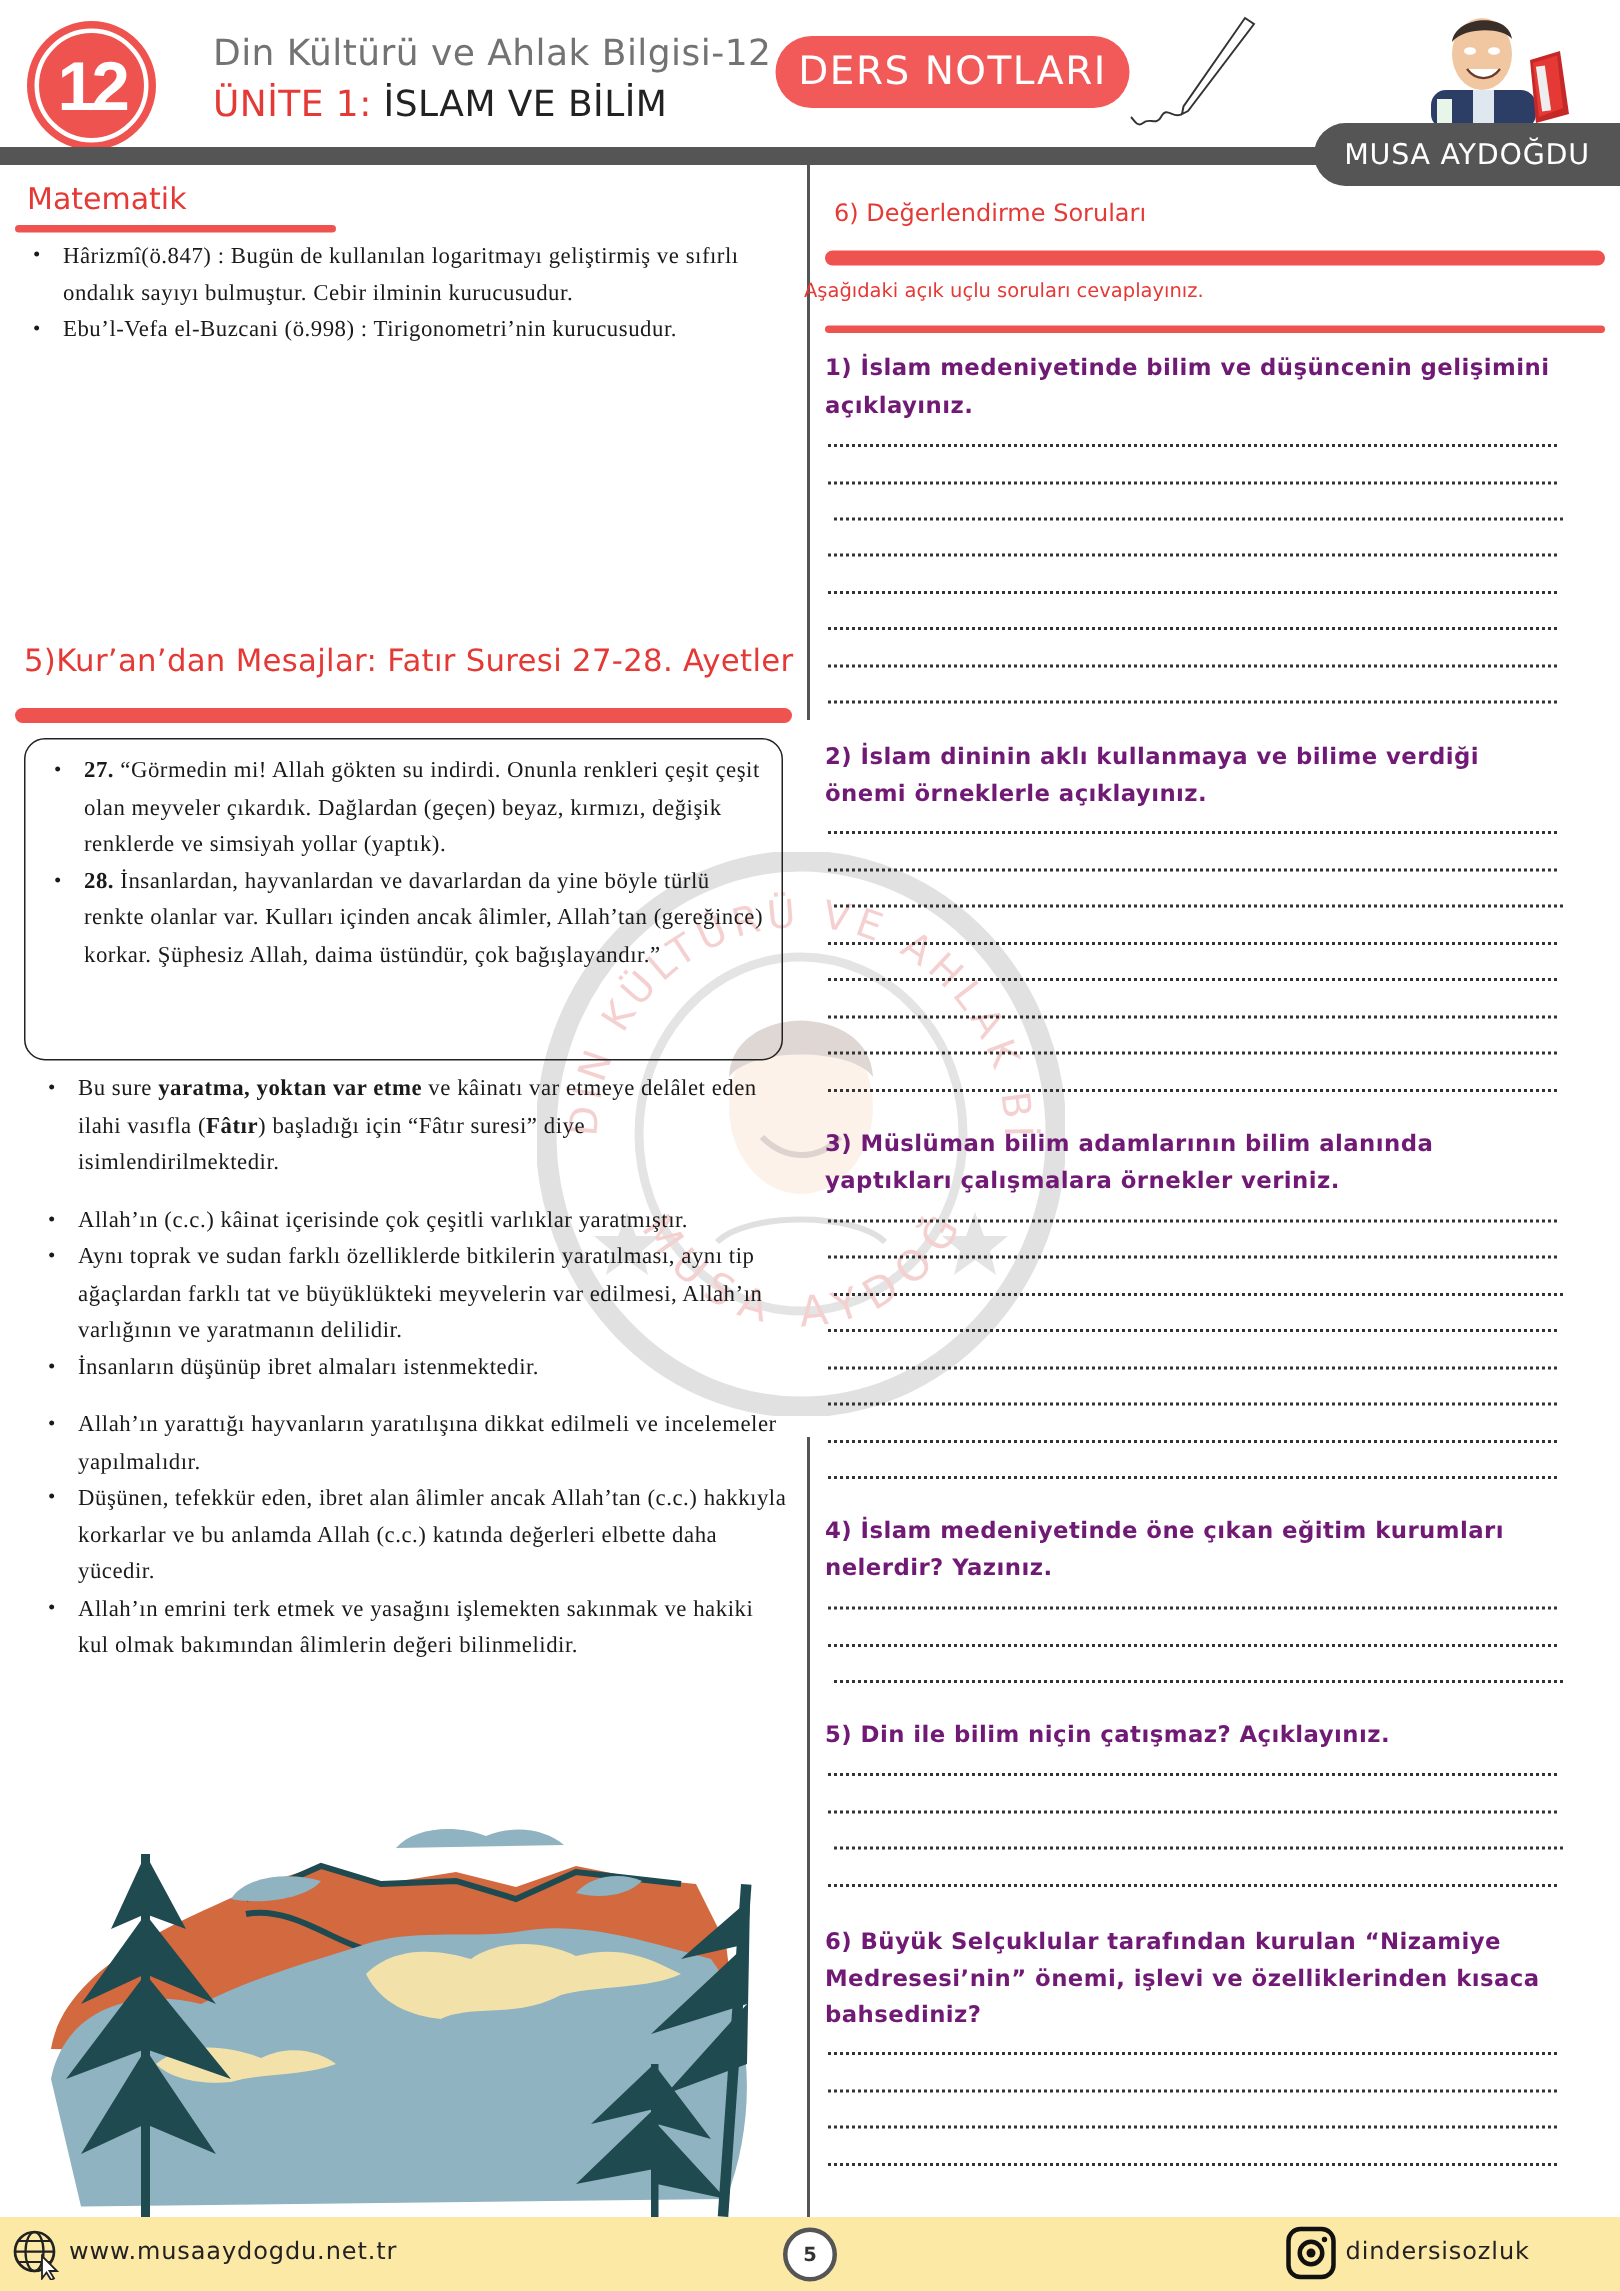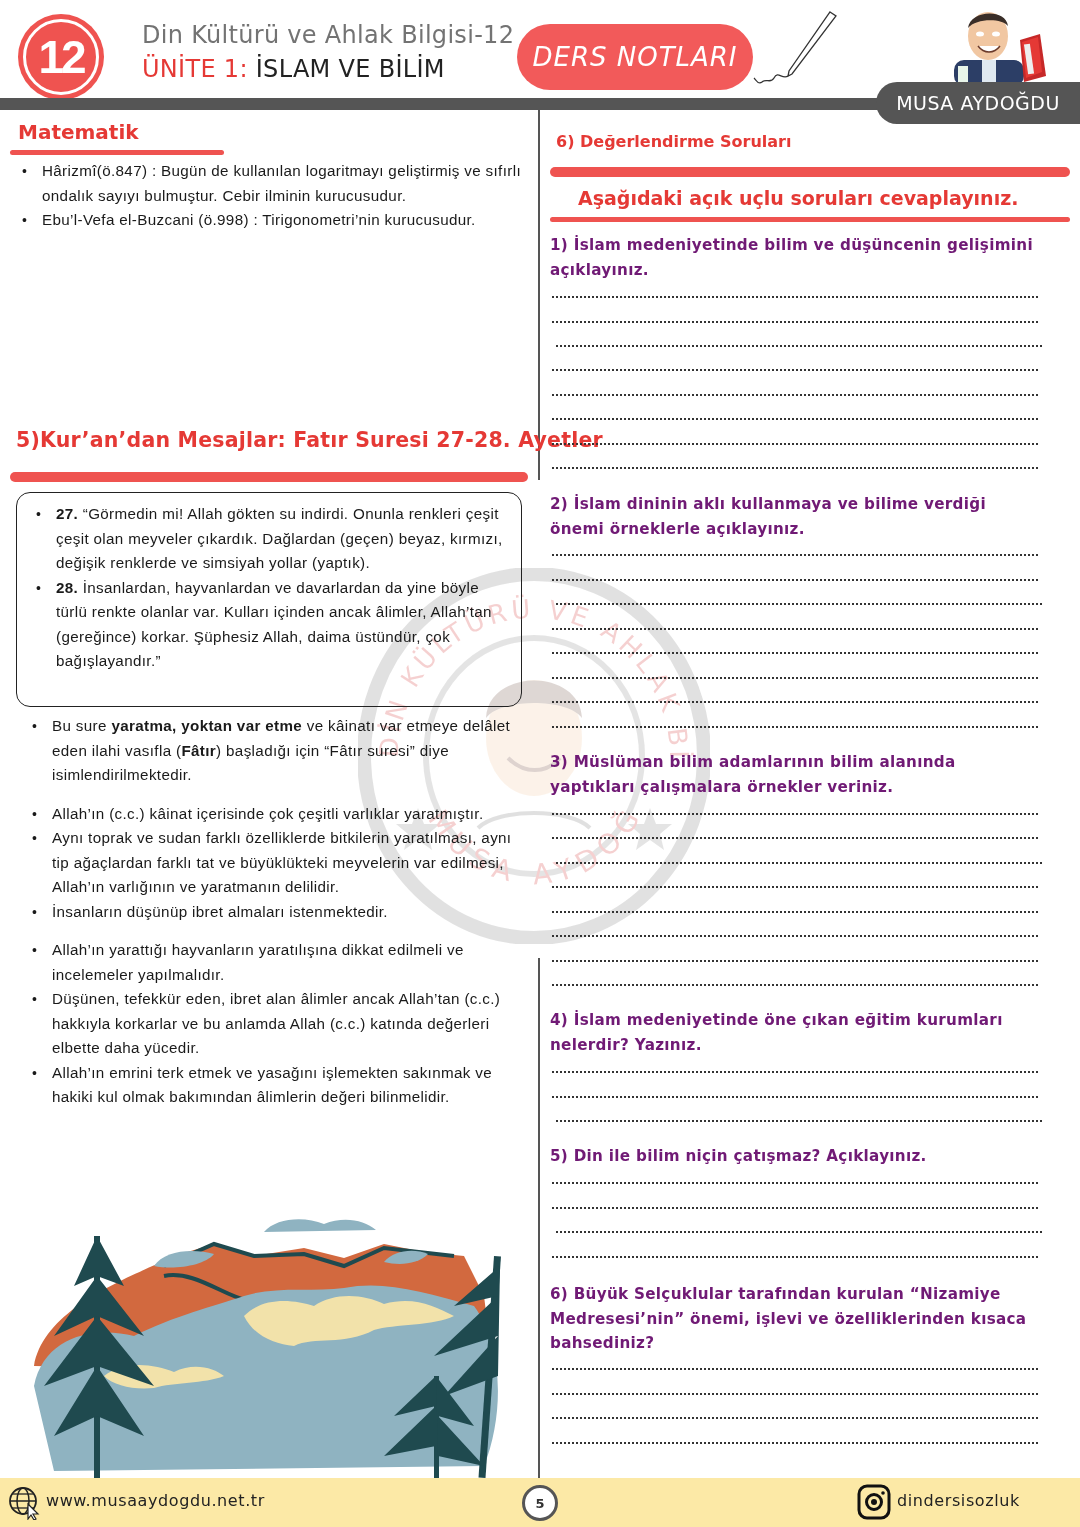--- a/index.html
+++ b/index.html
@@ -14,44 +14,43 @@
   }
   .grade-badge::after {
     content: ""; position: absolute; left: 5px; top: 5px; right: 5px; bottom: 5px;
     border: 3px solid #ffffff; border-radius: 50%;
   }
   .grade-num { color: #fff; font-family: "Liberation Sans", sans-serif; font-weight: bold; font-size: 46px; letter-spacing: -3px; position: relative; z-index: 1; }
   .course-title { position: absolute; left: 142px; top: 21px; font-family: "DejaVu Sans", sans-serif; font-size: 24px; color: #737373; letter-spacing: 0.3px; }
   .unit-title { position: absolute; left: 142px; top: 55px; font-family: "DejaVu Sans", sans-serif; font-size: 24px; color: #222; letter-spacing: 0.3px; }
   .unit-label { color: #e53935; }
   .notes-pill {
-    position: absolute; left: 517px; top: 24px; width: 236px; height: 66px; border-radius: 33px;
+    position: absolute; left: 517px; top: 24px; width: 236px; height: 48px; border-radius: 33px;
     background: #f25a5a; color: #fff; font-size: 26px; display: flex; align-items: center; justify-content: center;
     letter-spacing: 1px;
-    font-style: italic;
   }
   .pen-icon { position: absolute; left: 752px; top: 8px; width: 90px; height: 80px; }
   .top-bar { position: absolute; left: 0; top: 98px; width: 1080px; height: 12px; background: #555555; }
   .author-tab {
     position: absolute; left: 876px; top: 82px; width: 204px; height: 42px; background: #555555;
     border-radius: 22px 0 0 22px; color: #fff; font-size: 19px; display: flex; align-items: center; justify-content: center;
     letter-spacing: 0.5px;
   }
   .avatar { position: absolute; left: 936px; top: 4px; width: 120px; height: 80px; }
 
   
   .col-divider { position: absolute; left: 538px; top: 110px; width: 2px; height: 370px; background: #555; }
   .col-divider-2 { position: absolute; left: 538px; top: 958px; width: 2px; height: 520px; background: #555; }
 
   
-  .section-heading { position: absolute; color: #e53935; font-family: "DejaVu Sans", sans-serif; font-weight: bold; }
+  .section-heading { position: absolute; color: #e53935; font-family: "DejaVu Sans", sans-serif; font-weight: normal; }
   .underline { position: absolute; height: 5px; border-radius: 3px; background: #ef5350; }
   .underline-thick { height: 10px; border-radius: 5px; }
 
-  .bullets { position: absolute; list-style: none; font-family: Liberation Sans, sans-serif; font-size: 15.2px; line-height: 24.5px; color: #1a1a1a; letter-spacing: 0.35px; }
+  .bullets { position: absolute; list-style: none; font-family: Liberation Serif, serif; font-size: 15.2px; line-height: 24.5px; color: #1a1a1a; letter-spacing: 0.35px; }
   .bullets li { position: relative; padding-left: 26px; }
   .bullets li::before { content: "•"; position: absolute; left: 6px; top: 0; font-size: 14px; }
   .bullets li.gap { margin-top: 14px; }
   b { font-weight: bold; }
 
   .verse-box { position: absolute; left: 16px; top: 492px; width: 506px; height: 215px; border: 1.5px solid #222; border-radius: 14px; }
 
   
   .watermark { position: absolute; left: 358px; top: 568px; width: 352px; height: 376px; opacity: 0.22; pointer-events: none; }
 
@@ -169,21 +168,21 @@
     <rect x="480" y="60" width="7" height="222" transform="rotate(4 480 60)"></rect>
     <path d="M486 70 L440 110 L484 100 L420 160 L484 140 L430 200 L484 180 Z"></path>
     <rect x="420" y="180" width="5" height="102"></rect>
     <path d="M422 180 L380 220 L422 210 L370 260 L422 250 Z"></path>
     <path d="M422 180 L460 230 L424 220 L470 270 L424 260 Z"></path>
   </g>
 </svg>
 
 <div class="section-heading" style="left:556px; top:132px; font-size:16px;">6) Değerlendirme Soruları</div>
 <div class="underline underline-thick" style="left:550px; top:167px; width:520px;"></div>
-<div class="section-heading" style="left:578px; top:187px; font-size:19px;">Aşağıdaki açık uçlu soruları cevaplayınız.</div>
+<div class="section-heading" style="left:536px; top:187px; font-size:13px;">Aşağıdaki açık uçlu soruları cevaplayınız.</div>
 <div class="underline" style="left:550px; top:217px; width:520px;"></div>
 
 <div class="question" style="top:233px;">1) İslam medeniyetinde bilim ve düşüncenin gelişimini açıklayınız.</div>
 <div class="answer-line" style="top:296px;"></div>
 <div class="answer-line" style="top:321px;"></div>
 <div class="answer-line shift" style="top:345px;"></div>
 <div class="answer-line" style="top:369px;"></div>
 <div class="answer-line" style="top:394px;"></div>
 <div class="answer-line" style="top:418px;"></div>
 <div class="answer-line" style="top:443px;"></div>

